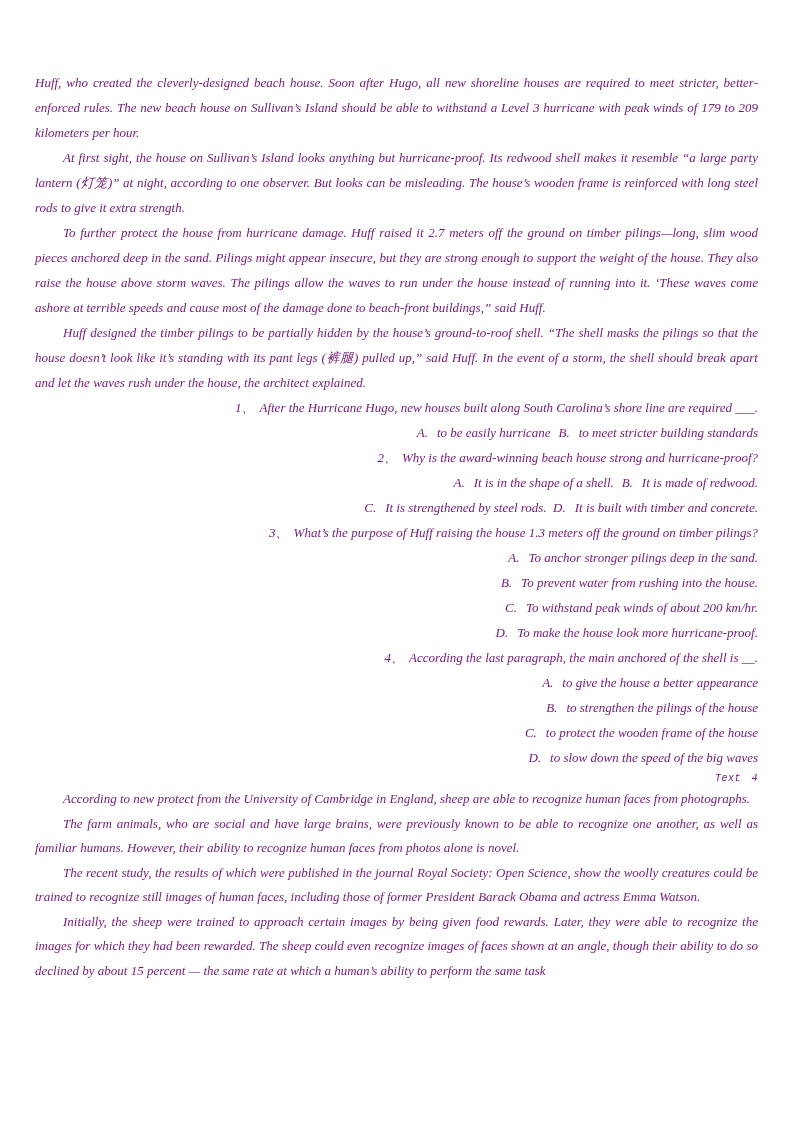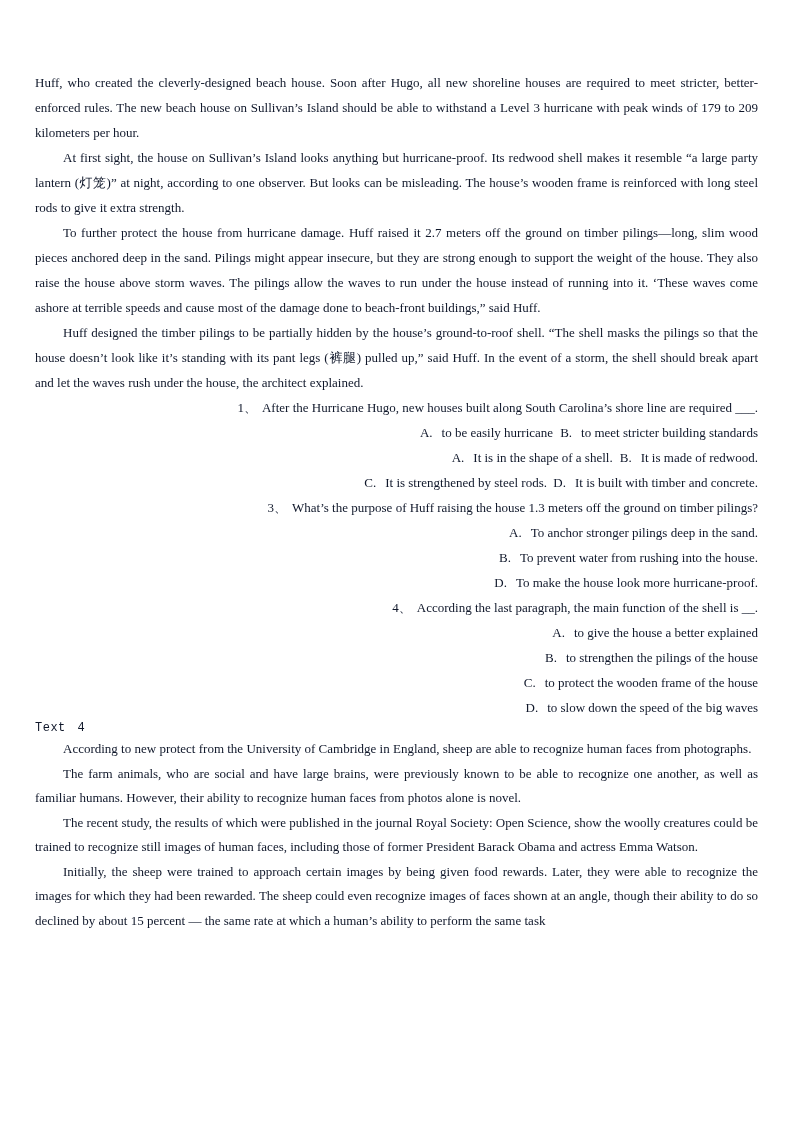--- a/index.html
+++ b/index.html
@@ -3,65 +3,68 @@
 <meta charset="utf-8">
 <style>
   html,body { margin:0; padding:0; background:#888; }
   .page {
     width:794px; height:1123px;
     background:#ffffff;
     position:relative;
     overflow:hidden;
     margin:0 auto;
     font-family:"Liberation Serif","DejaVu Serif",serif;
-    color:#0f172a;
+    color:#701a75;
+    font-style:italic;
   }
   .doc {
     position:absolute;
     left:35px; top:70px;
     width:723px;
     font-size:13px;
   }
   .sec1 { line-height:25px; }
   .sec2 { line-height:24.5px; }
   .para { text-align:justify; }
   .para.indent { text-indent:28px; }
   .line { text-align:right; }
   .q-num { margin-right:5px; }
   .opt-label { display:inline-block; min-width:13px; margin-right:9px; }
   .opt2 { margin-left:6px; }
   .heading {
-    text-align:left;
+    text-align:right;
     font-family:"Liberation Mono","DejaVu Sans Mono",monospace;
-    font-size:12px;
+    font-size:10px;
     line-height:17px;
     word-spacing:4px;
     letter-spacing:0.5px;
   }
 </style>
 </head>
 <body>
 
 <div class="page">
   <div class="doc" id="doc">
       <div class="sec sec1">
         <div class="para">Huff, who created the cleverly-designed beach house. Soon after Hugo, all new shoreline houses are required to meet stricter, better-enforced rules. The new beach house on Sullivan’s Island should be able to withstand a Level 3 hurricane with peak winds of 179 to 209 kilometers per hour.</div>
         <div class="para indent">At first sight, the house on Sullivan’s Island looks anything but hurricane-proof. Its redwood shell makes it resemble “a large party lantern (灯笼)” at night, according to one observer. But looks can be misleading. The house’s wooden frame is reinforced with long steel rods to give it extra strength.</div>
         <div class="para indent">To further protect the house from hurricane damage. Huff raised it 2.7 meters off the ground on timber pilings—long, slim wood pieces anchored deep in the sand. Pilings might appear insecure, but they are strong enough to support the weight of the house. They also raise the house above storm waves. The pilings allow the waves to run under the house instead of running into it. ‘These waves come ashore at terrible speeds and cause most of the damage done to beach-front buildings,” said Huff.</div>
         <div class="para indent">Huff designed the timber pilings to be partially hidden by the house’s ground-to-roof shell. “The shell masks the pilings so that the house doesn’t look like it’s standing with its pant legs (裤腿) pulled up,” said Huff. In the event of a storm, the shell should break apart and let the waves rush under the house, the architect explained.</div>
         <div class="line q-stem"><span class="q-num">1、</span><span class="q-text">After the Hurricane Hugo, new houses built along South Carolina’s shore line are required ___.</span></div>
         <div class="line opt-line"><span class="opt"><span class="opt-label">A.</span><span class="opt-text">to be easily hurricane</span></span><span class="opt opt2"><span class="opt-label">B.</span><span class="opt-text">to meet stricter building standards</span></span></div>
+        <div class="line q-stem"><span class="q-num">2、</span><span class="q-text">Why is the award-winning beach house strong and hurricane-proof?</span></div>
         <div class="line opt-line"><span class="opt"><span class="opt-label">A.</span><span class="opt-text">It is in the shape of a shell.</span></span><span class="opt opt2"><span class="opt-label">B.</span><span class="opt-text">It is made of redwood.</span></span></div>
         <div class="line opt-line"><span class="opt"><span class="opt-label">C.</span><span class="opt-text">It is strengthened by steel rods.</span></span><span class="opt opt2"><span class="opt-label">D.</span><span class="opt-text">It is built with timber and concrete.</span></span></div>
         <div class="line q-stem"><span class="q-num">3、</span><span class="q-text">What’s the purpose of Huff raising the house 1.3 meters off the ground on timber pilings?</span></div>
         <div class="line opt-line"><span class="opt"><span class="opt-label">A.</span><span class="opt-text">To anchor stronger pilings deep in the sand.</span></span></div>
         <div class="line opt-line"><span class="opt"><span class="opt-label">B.</span><span class="opt-text">To prevent water from rushing into the house.</span></span></div>
+        <div class="line opt-line"><span class="opt"><span class="opt-label">C.</span><span class="opt-text">To withstand peak winds of about 200 km/hr.</span></span></div>
         <div class="line opt-line"><span class="opt"><span class="opt-label">D.</span><span class="opt-text">To make the house look more hurricane-proof.</span></span></div>
-        <div class="line q-stem"><span class="q-num">4、</span><span class="q-text">According the last paragraph, the main function of the shell is __.</span></div>
-        <div class="line opt-line"><span class="opt"><span class="opt-label">A.</span><span class="opt-text">to give the house a better explained</span></span></div>
+        <div class="line q-stem"><span class="q-num">4、</span><span class="q-text">According the last paragraph, the main anchored of the shell is __.</span></div>
+        <div class="line opt-line"><span class="opt"><span class="opt-label">A.</span><span class="opt-text">to give the house a better appearance</span></span></div>
         <div class="line opt-line"><span class="opt"><span class="opt-label">B.</span><span class="opt-text">to strengthen the pilings of the house</span></span></div>
         <div class="line opt-line"><span class="opt"><span class="opt-label">C.</span><span class="opt-text">to protect the wooden frame of the house</span></span></div>
         <div class="line opt-line"><span class="opt"><span class="opt-label">D.</span><span class="opt-text">to slow down the speed of the big waves</span></span></div>
       </div>
       <div class="heading">Text 4</div>
       <div class="sec sec2">
         <div class="para indent">According to new protect from the University of Cambridge in England, sheep are able to recognize human faces from photographs.</div>
         <div class="para indent">The farm animals, who are social and have large brains, were previously known to be able to recognize one another, as well as familiar humans. However, their ability to recognize human faces from photos alone is novel.</div>
         <div class="para indent">The recent study, the results of which were published in the journal Royal Society: Open Science, show the woolly creatures could be trained to recognize still images of human faces, including those of former President Barack Obama and actress Emma Watson.</div>
         <div class="para indent">Initially, the sheep were trained to approach certain images by being given food rewards. Later, they were able to recognize the images for which they had been rewarded. The sheep could even recognize images of faces shown at an angle, though their ability to do so declined by about 15 percent — the same rate at which a human’s ability to perform the same task</div>

